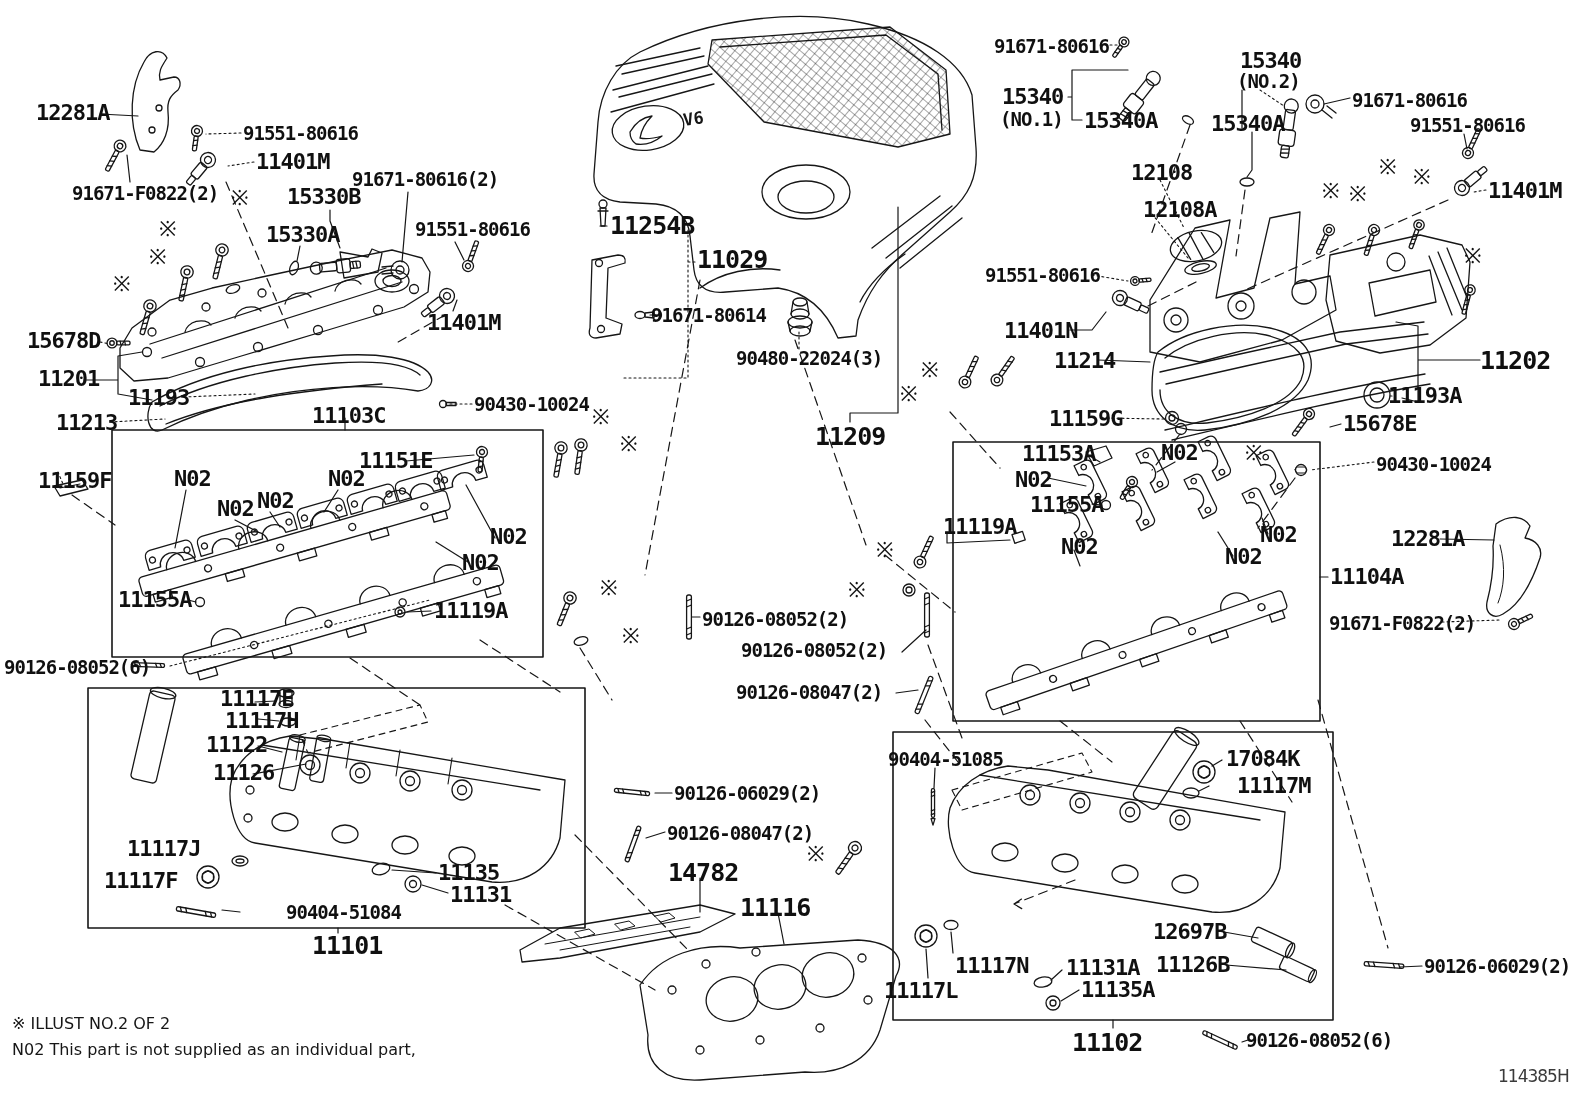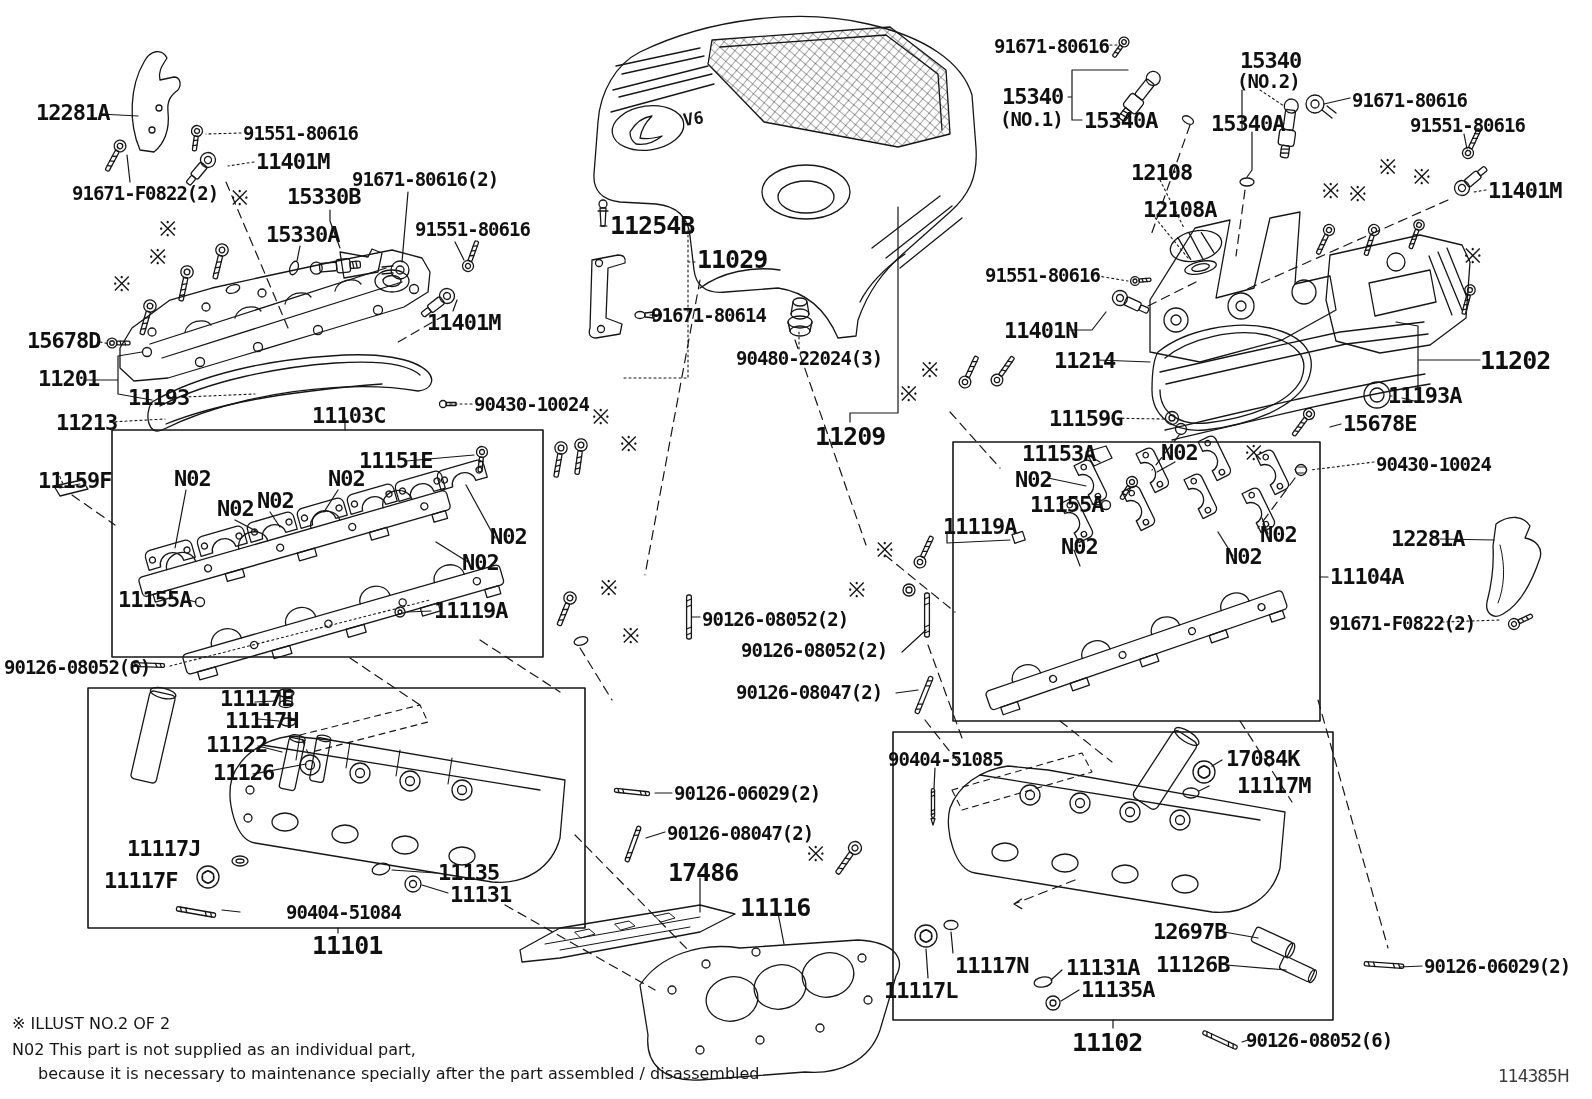--- a/index.html
+++ b/index.html
@@ -543,21 +543,21 @@
       <span class="lbl lg" style="left: 104px; top: 870px;">11117F</span>
       <span class="lbl lg" style="left: 438px; top: 862px;">11135</span>
       <span class="lbl lg" style="left: 450px; top: 884px;">11131</span>
       <span class="lbl sm" style="left: 286px; top: 903px;">90404-51084</span>
       <span class="lbl xl" style="left: 312px; top: 933px;">11101</span>
       <span class="lbl sm" style="left: 702px; top: 610px;">90126-08052(2)</span>
       <span class="lbl sm" style="left: 741px; top: 641px;">90126-08052(2)</span>
       <span class="lbl sm" style="left: 736px; top: 683px;">90126-08047(2)</span>
       <span class="lbl sm" style="left: 674px; top: 784px;">90126-06029(2)</span>
       <span class="lbl sm" style="left: 667px; top: 824px;">90126-08047(2)</span>
-      <span class="lbl xl" style="left: 668px; top: 860px;">17486</span>
+      <span class="lbl xl" style="left: 668px; top: 860px;">14782</span>
       <span class="lbl xl" style="left: 740px; top: 895px;">11116</span>
       <span class="lbl sm" style="left: 888px; top: 750px;">90404-51085</span>
       <span class="lbl xl" style="left: 610px; top: 213px;">11254B</span>
       <span class="lbl xl" style="left: 697px; top: 247px;">11029</span>
       <span class="lbl sm" style="left: 651px; top: 306px;">91671-80614</span>
       <span class="lbl sm" style="left: 736px; top: 349px;">90480-22024(3)</span>
       <span class="lbl xl" style="left: 815px; top: 424px;">11209</span>
       <span class="lbl sm" style="left: 994px; top: 37px;">91671-80616</span>
       <span class="lbl lg" style="left: 1002px; top: 86px;">15340</span>
       <span class="lbl sm" style="left: 1000px; top: 110px;">(NO.1)</span>
@@ -616,16 +616,15 @@
       <span class="lbl sym" style="left: 1322px; top: 181px;">※</span>
       <span class="lbl sym" style="left: 1349px; top: 184px;">※</span>
       <span class="lbl sym" style="left: 1379px; top: 157px;">※</span>
       <span class="lbl sym" style="left: 1413px; top: 167px;">※</span>
       <span class="lbl sym" style="left: 1464px; top: 246px;">※</span>
       <span class="lbl sym" style="left: 1245px; top: 443px;">※</span>
     </div>
 
 <div class="lbl note" style="left:12px;top:1016px;">※ ILLUST NO.2 OF 2</div>
 <div class="lbl note" style="left:12px;top:1042px;">N02 This part is not supplied as an individual part,</div>
-<div class="lbl note" style="left:38px;top:1066px;">because it is necessary to maintenance specially after the part assembled / disassembled</div>
 <div class="lbl code" style="left:1498px;top:1068px;">114385H</div>
 
 </div>
 
 </body></html>

